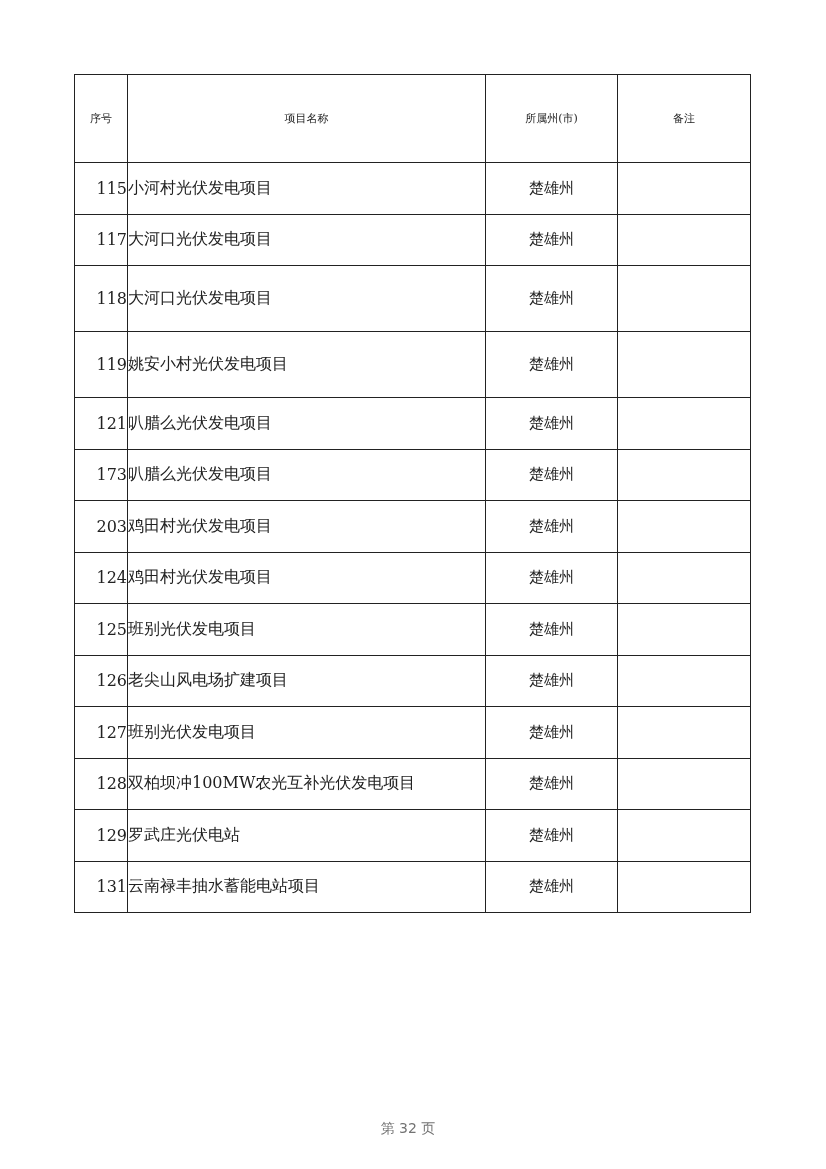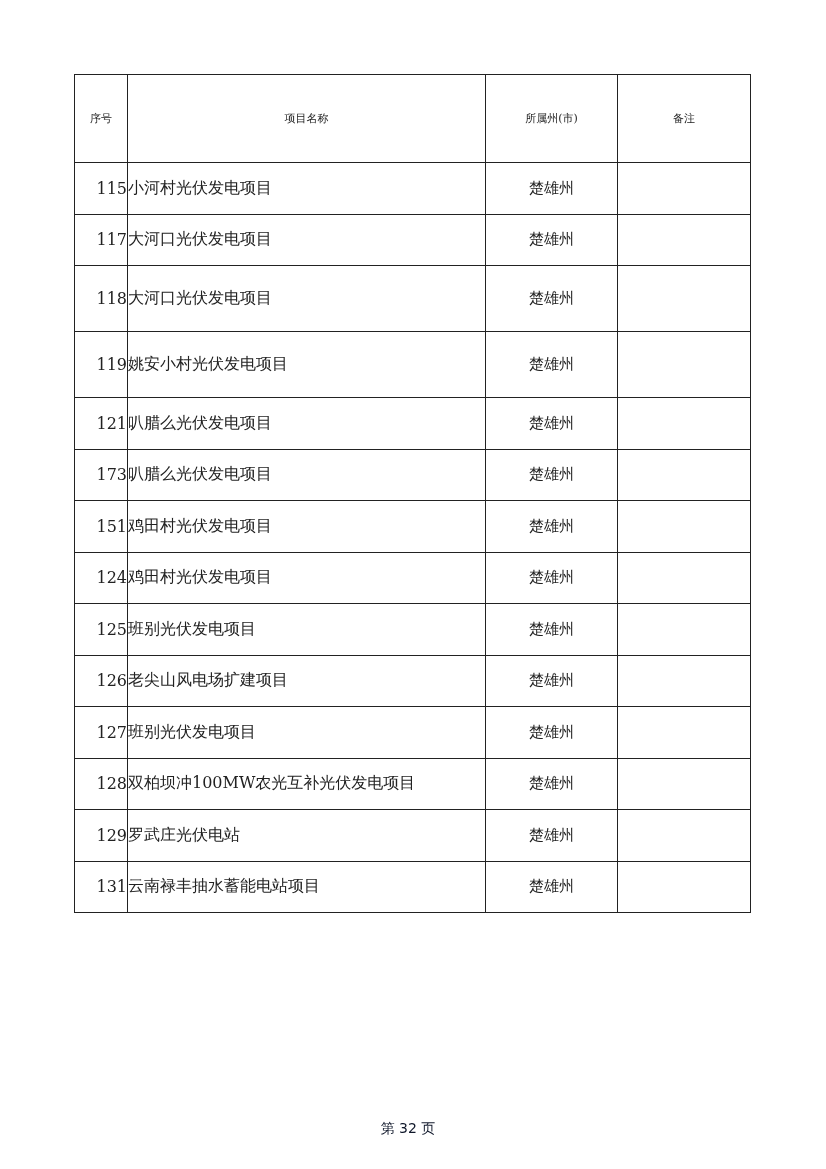--- a/index.html
+++ b/index.html
@@ -13,21 +13,21 @@
   col.c-name { width: 358px; }
   col.c-city { width: 132px; }
   col.c-note { width: 133px; }
   th { font-weight: normal; font-size: 11px; text-align: center; height: 87px; }
   td.no { text-align: right; font-size: 16px; }
   td.name { text-align: left; font-size: 16px; padding-left: 3px; white-space: nowrap; }
   td.city { text-align: center; font-size: 15px; }
   tr.r-std td { height: 50.5px; }
   tr.r-tall td { height: 65px; margin-top: 24px; }
   .footer { position: absolute; left: 0; width: 816px; top: 1120px; text-align: center;
-            font-family: "DejaVu Sans", "Liberation Sans", sans-serif; font-size: 14px; color: #0f172a; }
+            font-family: "DejaVu Sans", "Liberation Sans", sans-serif; font-size: 14px; color: #737373; }
 </style>
 </head>
 <body>
 
 <div class="page">
   <table class="grid">
     <colgroup>
       <col class="c-no">
         <col class="c-name">
         <col class="c-city">
@@ -72,21 +72,21 @@
           <td class="city">楚雄州</td>
           <td class="note"></td>
         </tr>
         <tr class="r-std">
           <td class="no">173</td>
           <td class="name">叭腊么光伏发电项目</td>
           <td class="city">楚雄州</td>
           <td class="note"></td>
         </tr>
         <tr class="r-std">
-          <td class="no">151</td>
+          <td class="no">203</td>
           <td class="name">鸡田村光伏发电项目</td>
           <td class="city">楚雄州</td>
           <td class="note"></td>
         </tr>
         <tr class="r-std">
           <td class="no">124</td>
           <td class="name">鸡田村光伏发电项目</td>
           <td class="city">楚雄州</td>
           <td class="note"></td>
         </tr>

